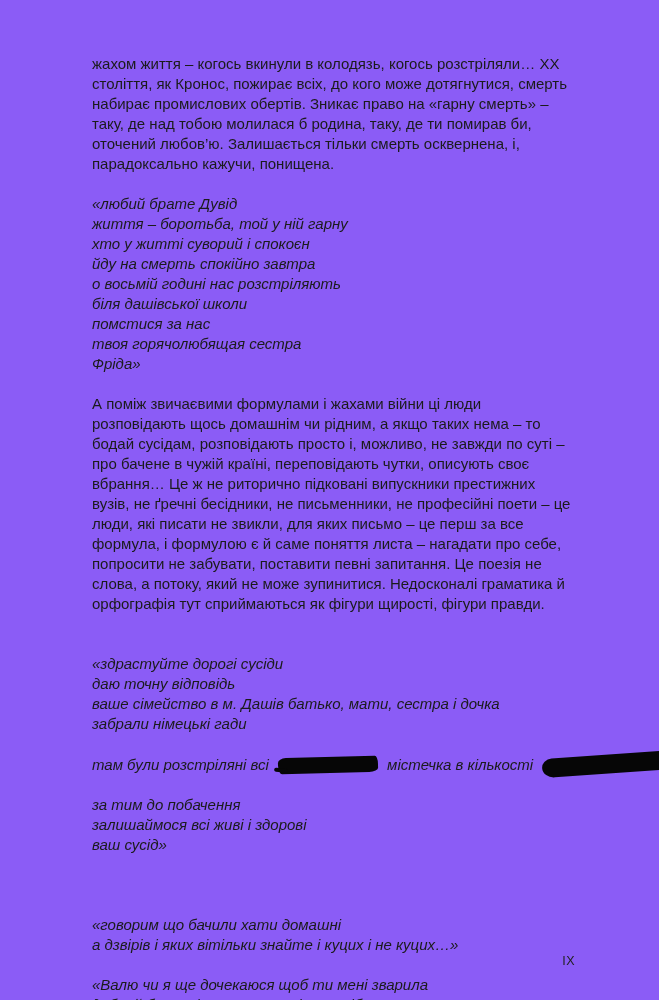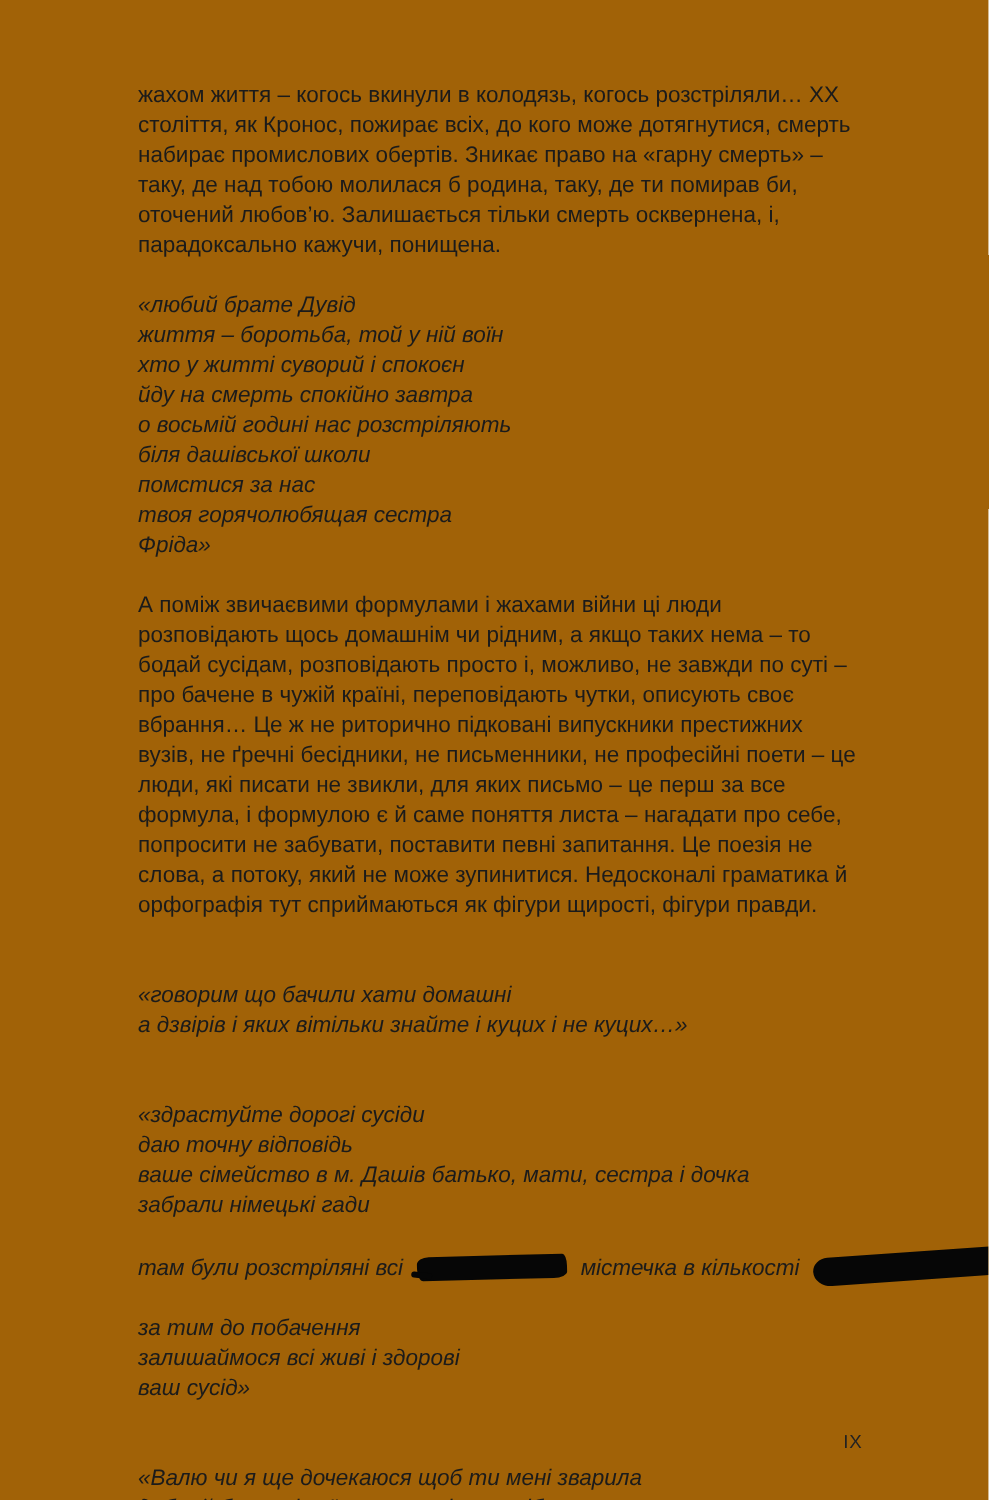--- a/index.html
+++ b/index.html
@@ -1,21 +1,21 @@
 <!DOCTYPE html>
 <html lang="uk"><head>
 <meta charset="utf-8">
 <style>
   * { margin: 0; padding: 0; box-sizing: border-box; }
   html, body { background: #ffffff; }
   .page {
     position: relative;
     width: 659px;
     height: 1000px;
-    background: #a16207;
+    background: #8b5cf6;
     overflow: hidden;
     font-family: "Liberation Sans", sans-serif;
     color: #1b1b1b;
   }
   .content {
     position: absolute;
     left: 92px;
     top: 54px;
     width: 480px;
     font-size: 15px;
@@ -70,50 +70,50 @@
 </style>
 </head>
 <body>
 
 <div class="page">
   <main class="content">
 
     <p class="para block">жахом життя – когось вкинули в колодязь, когось розстріляли… ХХ століття, як Кронос, пожирає всіх, до кого може дотягнутися, смерть набирає промислових обертів. Зникає право на «гарну смерть» – таку, де над тобою молилася б родина, таку, де ти помирав би, оточений любов’ю. Залишається тільки смерть осквернена, і, парадоксально кажучи, понищена.</p>
 
     <div class="quote block">«любий брате Дувід
-життя – боротьба, той у ній воїн
+життя – боротьба, той у ній гарну
 хто у житті суворий і спокоєн
 йду на смерть спокійно завтра
 о восьмій годині нас розстріляють
 біля дашівської школи
 помстися за нас
 твоя горячолюбящая сестра
 Фріда»</div>
 
     <p class="para block">А поміж звичаєвими формулами і жахами війни ці люди розповідають щось домашнім чи рідним, а якщо таких нема – то бодай сусідам, розповідають просто і, можливо, не завжди по суті – про бачене в чужій країні, переповідають чутки, описують своє вбрання… Це ж не риторично підковані випускники престижних вузів, не ґречні бесідники, не письменники, не професійні поети – це люди, які писати не звикли, для яких письмо – це перш за все формула, і формулою є й саме поняття листа – нагадати про себе, попросити не забувати, поставити певні запитання. Це поезія не слова, а потоку, який не може зупинитися. Недосконалі граматика й орфографія тут сприймаються як фігури щирості, фігури правди.</p>
-
-    <div class="quote block gap-large">«говорим що бачили хати домашні
-а дзвірів і яких вітільки знайте і куцих і не куцих…»</div>
 
     <div class="quote block">
       <div class="quote-lines">«здрастуйте дорогі сусіди
 даю точну відповідь
 ваше сімейство в м. Дашів батько, мати, сестра і дочка
 забрали німецькі гади</div>
       <div class="redacted-line">
         <span>там були розстріляні всі</span>
         <span class="redaction redaction-1"></span>
         <span>містечка в кількості</span>
         <span class="redaction redaction-2"></span>
       </div>
       <div class="quote-lines">за тим до побачення
 залишаймося всі живі і здорові
 ваш сусід»</div>
     </div>
 
+    <div class="quote block gap-large">«говорим що бачили хати домашні
+а дзвірів і яких вітільки знайте і куцих і не куцих…»</div>
+
     <div class="quote block">«Валю чи я ще дочекаюся щоб ти мені зварила
 добрий борщь і наїстися з свіжим хлібом
 і щоб скільки хотімо чи ні
 мабуть ні»</div>
 
   </main>
 
   <div class="page-number">IX</div>
 </div>
 

